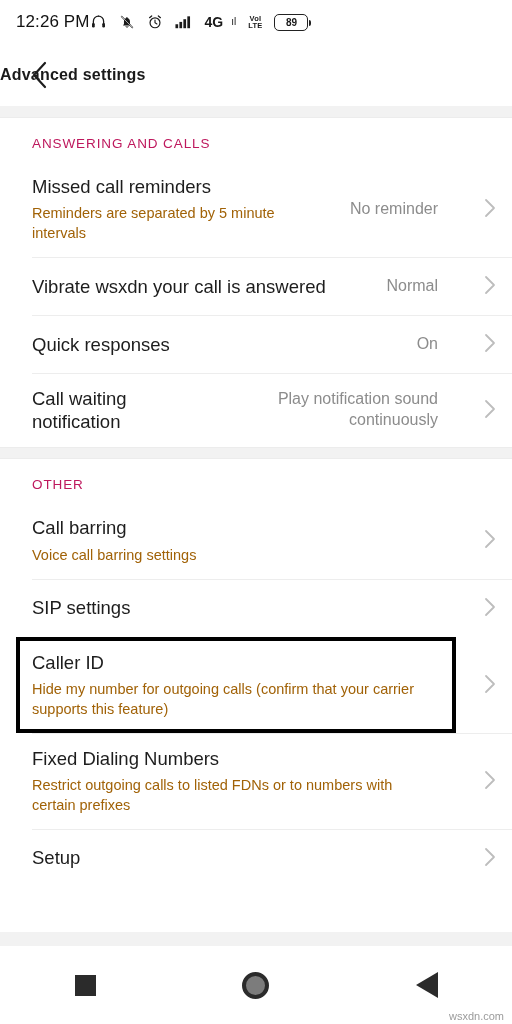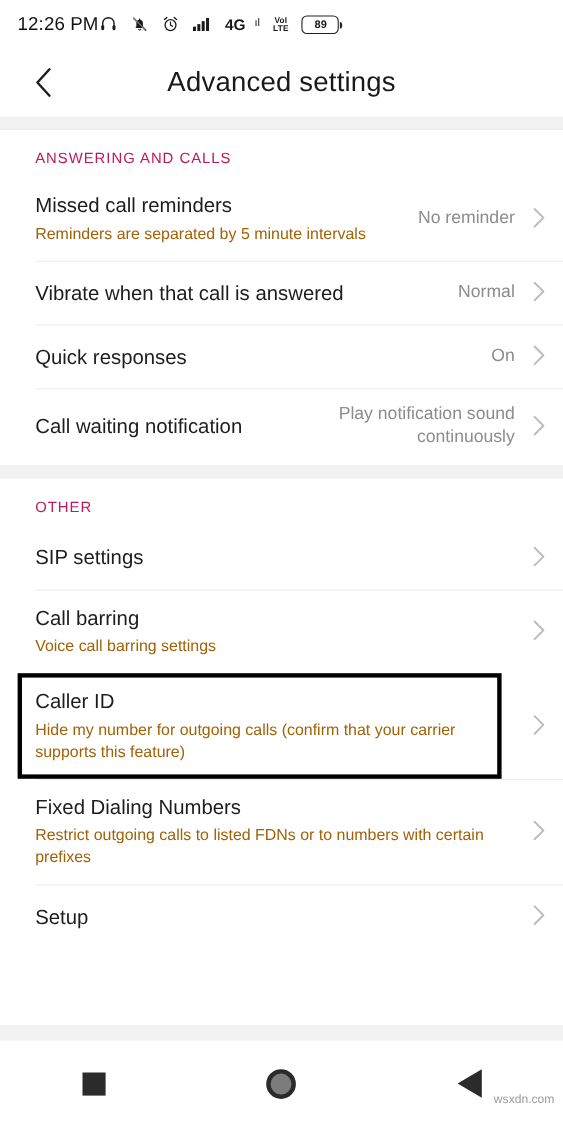--- a/index.html
+++ b/index.html
@@ -84,23 +84,23 @@
   }
   .back-btn {
     width: 56px; height: 56px;
     display: flex; align-items: center; justify-content: center;
     margin-left: 12px;
     cursor: pointer;
   }
   .appbar-title {
     position: absolute;
     left: 0; right: 0;
-    text-align: center;
-    font-size: 25px;
-    font-weight: 400;
+    text-align: left;
+    font-size: 16px;
+    font-weight: 700;
     color: #1a1a1a;
     pointer-events: none;
     letter-spacing: .2px;
   }
 
   
   .content {
     flex: 1 1 auto;
     background: #ffffff;
     overflow: hidden;
@@ -122,20 +122,21 @@
   }
 
   .row {
     display: flex;
     align-items: flex-start;
     padding: 14px 16px 14px 32px;
     background: #ffffff;
     position: relative;
     cursor: pointer;
     min-height: 58px;
+    gap: 30px;
   }
   .row + .row::before,
   .row.divided::before {
     content: "";
     position: absolute;
     left: 32px; right: 0; top: 0;
     height: 1px;
     background: #ededed;
   }
   .row-main {
@@ -219,21 +220,21 @@
   }
   .tri {
     width: 0; height: 0;
     border-top: 13px solid transparent;
     border-bottom: 13px solid transparent;
     border-right: 22px solid #2b2b2b;
   }
   .watermark {
     position: absolute;
     right: 8px;
-    bottom: 18px;
+    bottom: 2px;
     font-size: 11px;
     color: #9b9b9b;
   }
 </style>
 </head>
 <body>
 
 <div id="phone">
 
   <div class="statusbar">
@@ -305,21 +306,21 @@
       <div class="row-value">No reminder</div>
       <div class="chev">
         <svg width="12" height="20" viewBox="0 0 12 20">
             <path d="M2 2l8 8-8 8" fill="none" stroke="#bdbdbd" stroke-width="1.8" stroke-linecap="round" stroke-linejoin="round"></path>
           </svg>
       </div>
     </div>
 
     <div class="row center">
       <div class="row-main">
-        <div class="row-title">Vibrate when that call is answered</div>
+        <div class="row-title">Vibrate wsxdn your call is answered</div>
       </div>
       <div class="row-value">Normal</div>
       <div class="chev">
         <svg width="12" height="20" viewBox="0 0 12 20">
             <path d="M2 2l8 8-8 8" fill="none" stroke="#bdbdbd" stroke-width="1.8" stroke-linecap="round" stroke-linejoin="round"></path>
           </svg>
       </div>
     </div>
 
     <div class="row center">
@@ -342,36 +343,36 @@
       <div class="chev">
         <svg width="12" height="20" viewBox="0 0 12 20">
             <path d="M2 2l8 8-8 8" fill="none" stroke="#bdbdbd" stroke-width="1.8" stroke-linecap="round" stroke-linejoin="round"></path>
           </svg>
       </div>
     </div>
 
     <div class="section-gap"></div>
 
     <div class="group-header">OTHER</div>
-
-    <div class="row center">
-      <div class="row-main">
-        <div class="row-title">SIP settings</div>
-      </div>
-      <div class="chev">
-        <svg width="12" height="20" viewBox="0 0 12 20">
-            <path d="M2 2l8 8-8 8" fill="none" stroke="#bdbdbd" stroke-width="1.8" stroke-linecap="round" stroke-linejoin="round"></path>
-          </svg>
-      </div>
-    </div>
 
     <div class="row">
       <div class="row-main">
         <div class="row-title">Call barring</div>
         <div class="row-sub">Voice call barring settings</div>
+      </div>
+      <div class="chev">
+        <svg width="12" height="20" viewBox="0 0 12 20">
+            <path d="M2 2l8 8-8 8" fill="none" stroke="#bdbdbd" stroke-width="1.8" stroke-linecap="round" stroke-linejoin="round"></path>
+          </svg>
+      </div>
+    </div>
+
+    <div class="row center">
+      <div class="row-main">
+        <div class="row-title">SIP settings</div>
       </div>
       <div class="chev">
         <svg width="12" height="20" viewBox="0 0 12 20">
             <path d="M2 2l8 8-8 8" fill="none" stroke="#bdbdbd" stroke-width="1.8" stroke-linecap="round" stroke-linejoin="round"></path>
           </svg>
       </div>
     </div>
 
     <div class="highlight-wrap">
       <div class="row">

